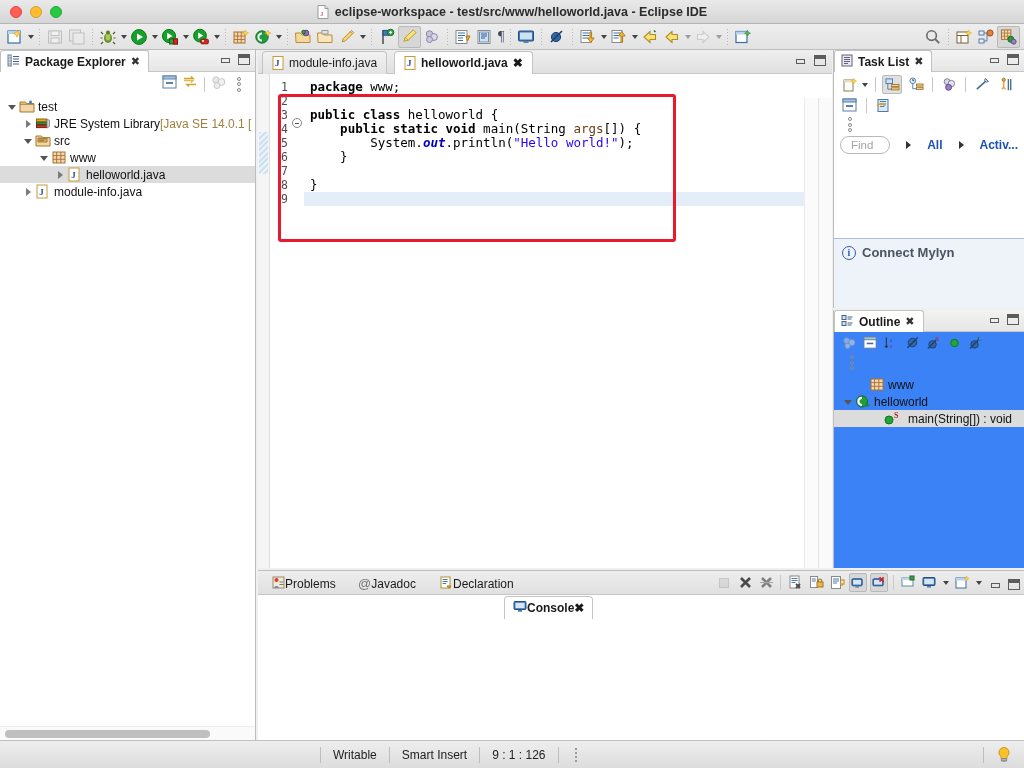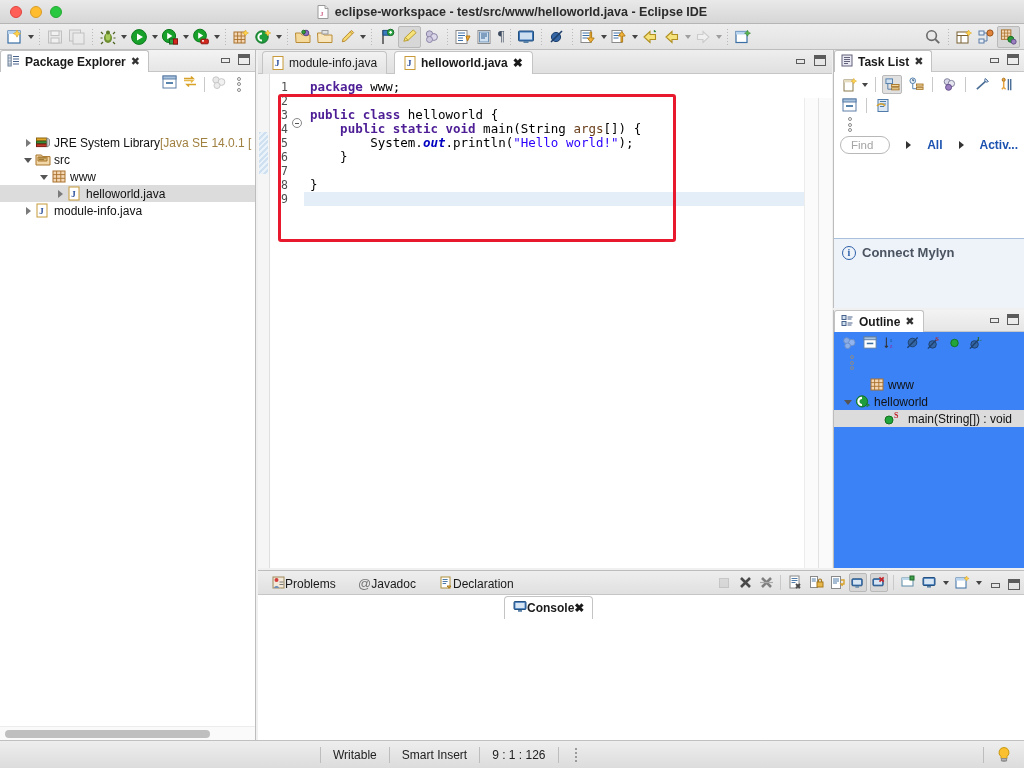--- a/index.html
+++ b/index.html
@@ -124,21 +124,21 @@
   .gutter div { height: 14px; line-height: 14px; position: relative; }
   .collapse-ico { position: absolute; right: -12px; top: 2px; width: 10px; height: 10px;
                   border: 1px solid #888; border-radius: 50%; background: #fff; }
   .collapse-ico::after { content: ""; position: absolute; left: 2px; top: 3.5px;
                          width: 4px; height: 1px; background: #555; }
   .fold-gut { width: 12px; position: relative; }
   .codearea { flex: 1; padding-top: 6px; position: relative;
               font-family: "DejaVu Sans Mono", monospace; font-size: 12.5px; }
   .cl { height: 14px; line-height: 14px; white-space: pre; padding-left: 6px; color: #000; }
   .cl.cur { background: #e4eef8; }
-  .kw { color: #4c1d95; font-weight: bold; }
+  .kw { color: #000000; font-weight: bold; }
   .str { color: #2a00ff; }
   .fld { color: #0000c0; font-weight: bold; font-style: italic; }
   .par { color: #6a3e1a; }
   .ed-vscroll { position: absolute; right: 0; top: 24px; width: 14px; bottom: 0;
                 background: #fafafa; border-left: 1px solid #e2e2e2; }
   .ed-overview { position: absolute; right: 14px; top: 24px; width: 14px; bottom: 0;
                  background: #fbfbfb; border-left: 1px solid #ececec; }
 
   
   #console { left: 258px; top: 570px; width: 766px; height: 170px; background: #fff;
@@ -530,21 +530,30 @@
           </svg>
       </span>
       <span class="kebab">
         <i></i>
           <i></i>
           <i></i>
       </span>
     </div>
 
     <div class="pkg-body" id="pkg-tree">
-        <div class="tree-row" style="padding-left: 22px; margin-top: 36px;">
+        <div class="tree-row" style="padding-left: 6px;">
+          <span class="twisty open"></span>
+          <span class="ticon"><svg width="16" height="15" viewBox="0 0 16 15">
+              <path d="M1 3h5.5l1.2 1.6H15V13H1z" fill="#f2d7a8" stroke="#a9772c"></path>
+              <path d="M1 5.2h14" stroke="#a9772c"></path>
+              <path d="M11.5 1.5v3.5M10 3h3" stroke="#2f7fd0" stroke-width="1.4"></path>
+            </svg></span>
+          <span>test</span>
+        </div>
+        <div class="tree-row" style="padding-left: 22px;">
           <span class="twisty closed"></span>
           <span class="ticon"><svg width="16" height="15" viewBox="0 0 16 15">
               <rect x="1.5" y="6" width="10" height="2.6" fill="#3a8a3a" stroke="#1d5c1d"></rect>
               <rect x="1.5" y="9" width="10" height="2.6" fill="#c23a2a" stroke="#7c1d12"></rect>
               <rect x="1.5" y="3" width="10" height="2.6" fill="#e0a82a" stroke="#8c6410"></rect>
               <path d="M12 3l2.4 1.4v6L12 12z" fill="#d9d9d9" stroke="#8a8a8a"></path>
             </svg></span>
           <span>JRE System Library</span>
           <span class="lib-ver"> [Java SE 14.0.1 [</span>
         </div>

